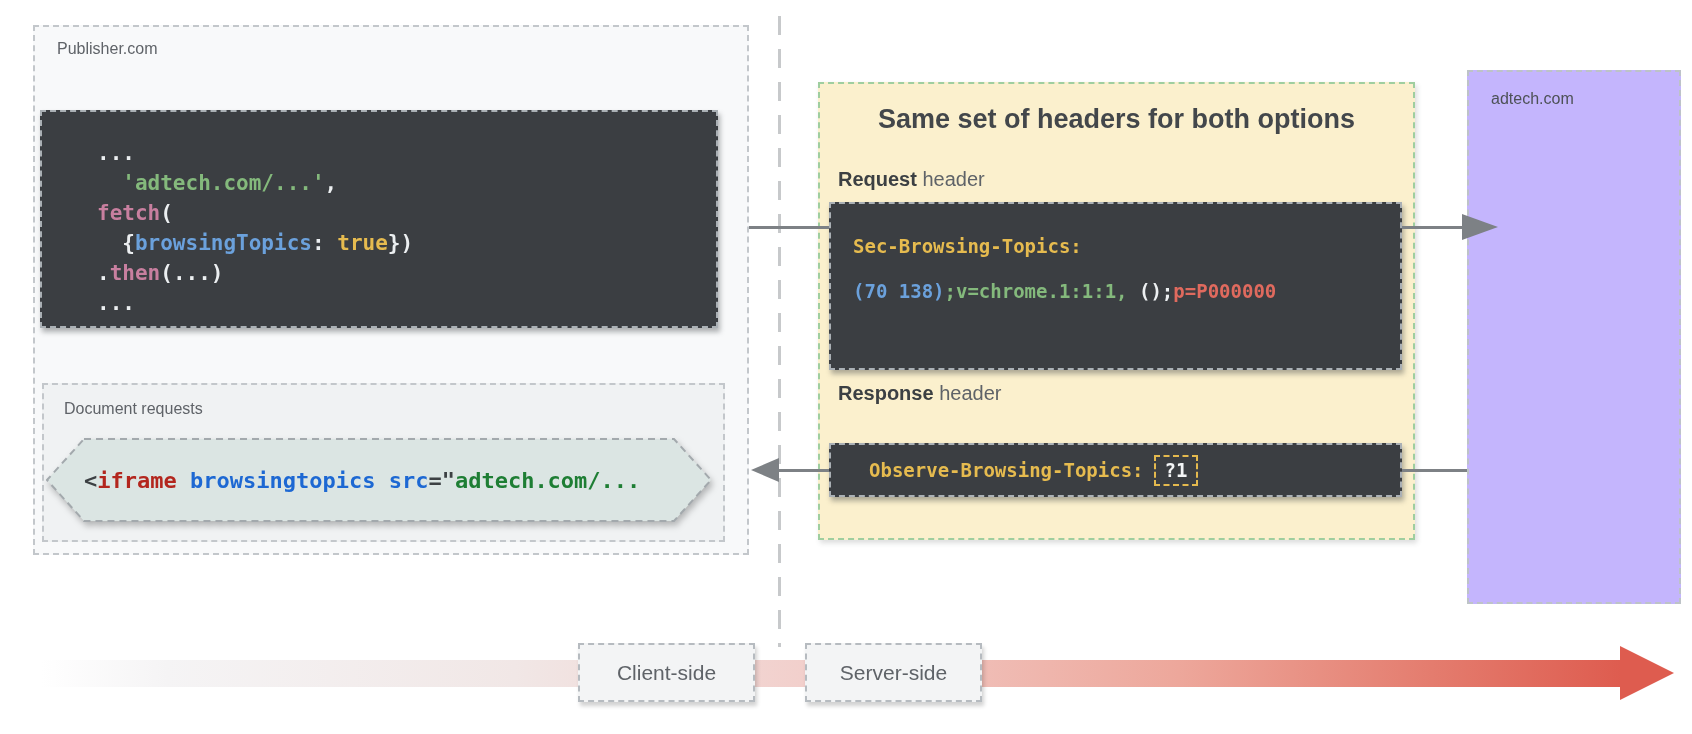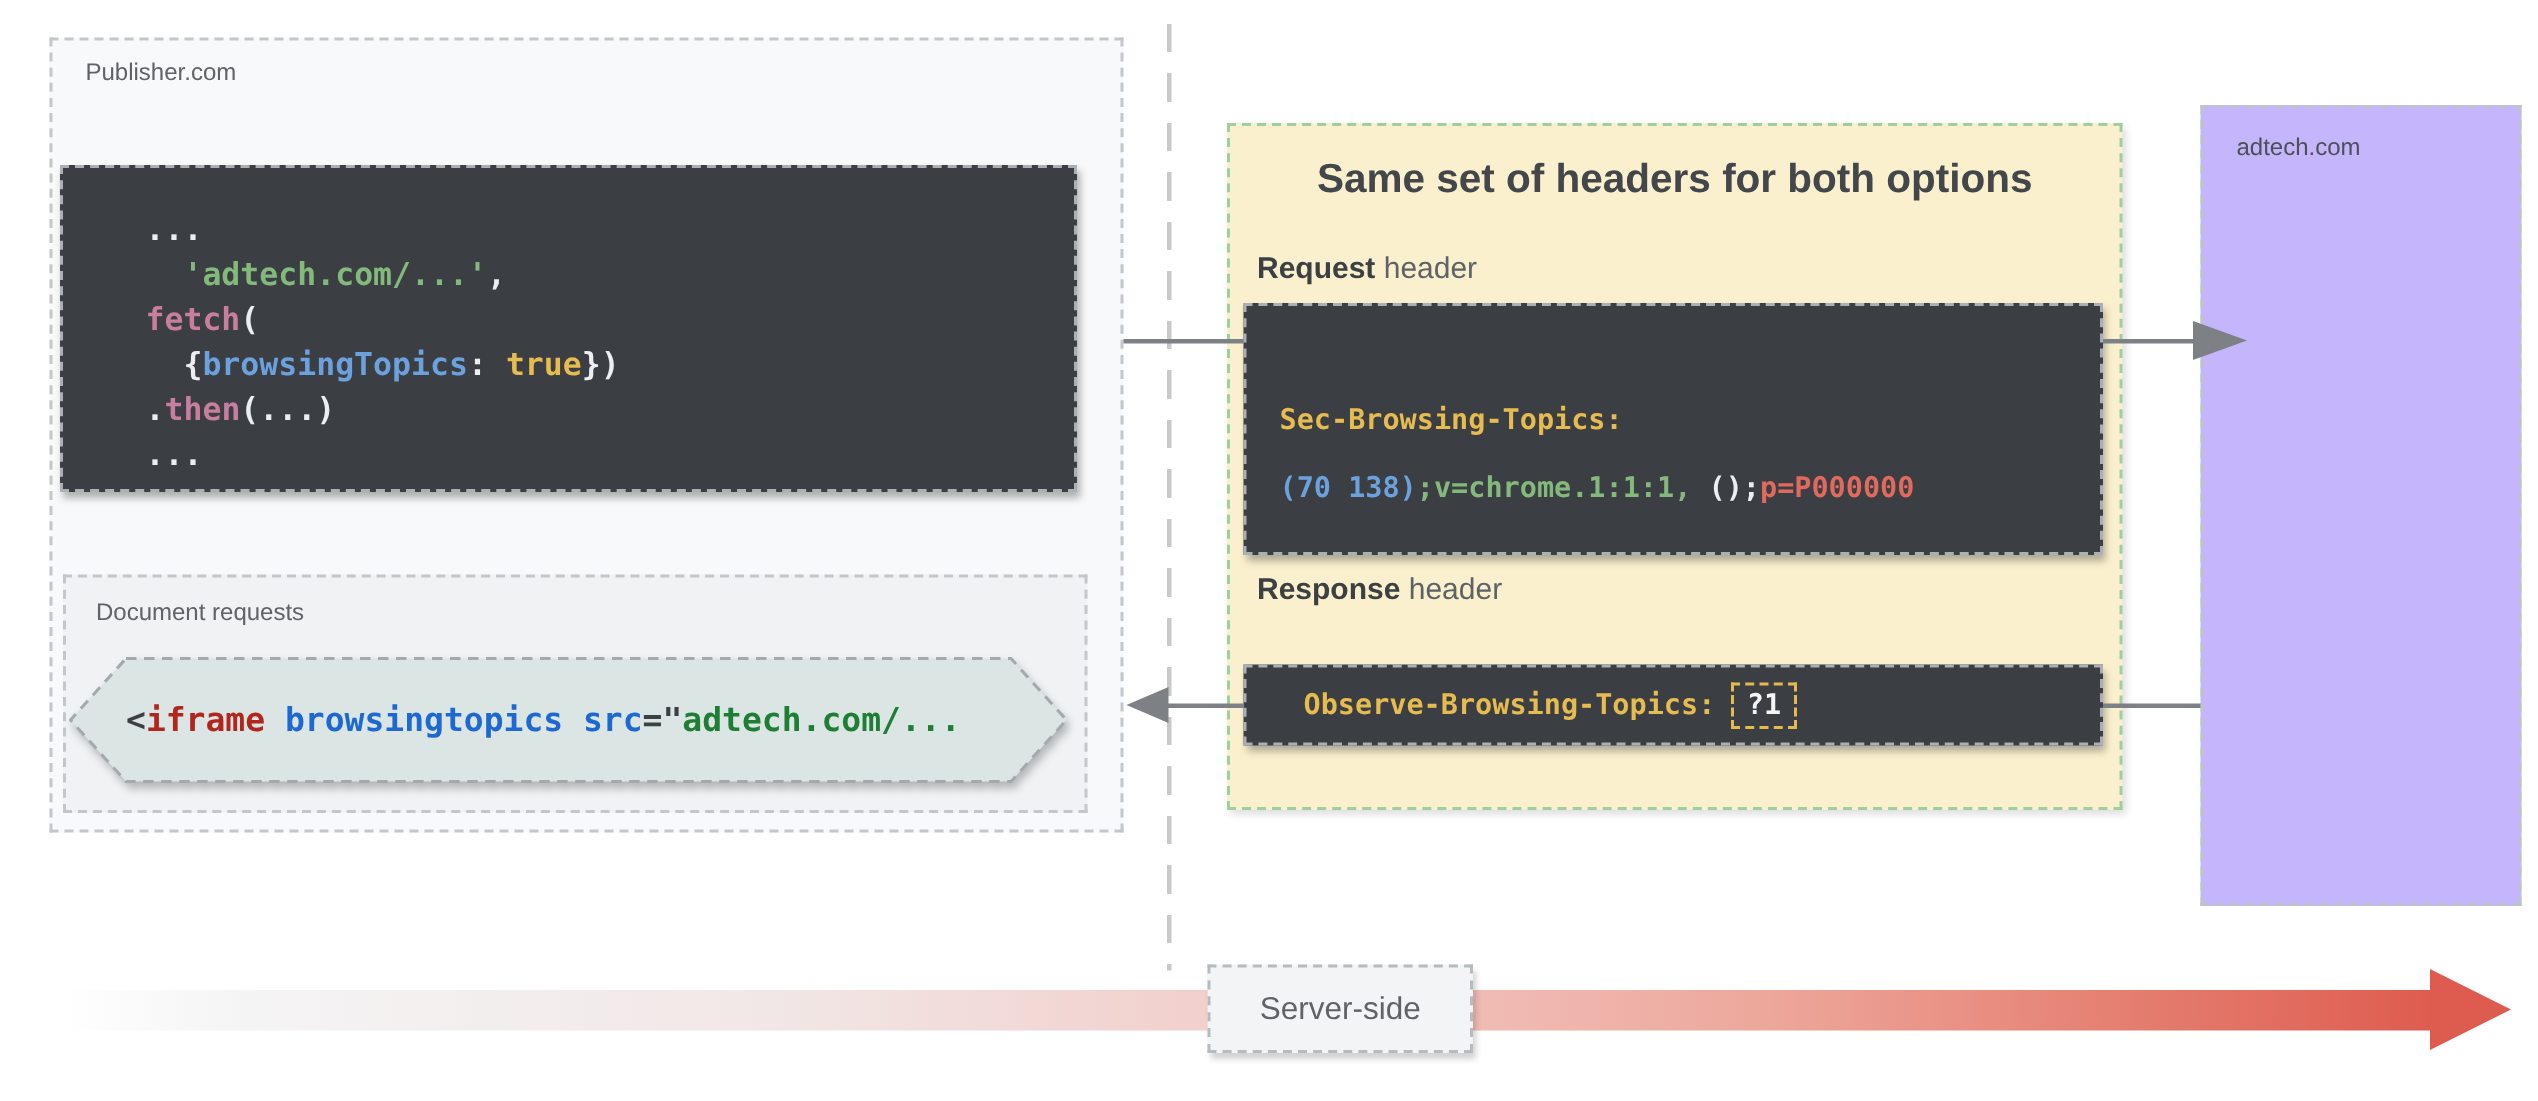--- a/index.html
+++ b/index.html
@@ -35,21 +35,21 @@
   .hdr-label b{color:#3c4043;}
   
   .dark-block{
     position:absolute;background:#3b3e42;border:2px dashed #aab0b5;
     box-sizing:border-box;box-shadow:2px 4px 5px rgba(60,64,67,.4);
     font-family:"DejaVu Sans Mono", monospace;font-weight:bold;
   }
   .fetch-block{left:40px;top:110px;width:678px;height:218px;
     font-size:21px;line-height:30px;padding:26px 0 0 55px;}
   .request-block{left:829px;top:202px;width:573px;height:168px;
-    font-size:19px;line-height:45px;padding:54px 0 0 22px;}
+    font-size:19px;line-height:45px;padding:20px 0 0 22px;}
   .response-block{left:829px;top:443px;width:573px;height:54px;
     font-size:19px;display:flex;align-items:center;padding-left:38px;}
   .code-line{white-space:pre;}
   .badge{
     display:inline-block;margin-left:10px;padding:2px 9px 3px 9px;
     border:2px dashed #e4b94e;color:#f3f5f6;
   }
   
   .tk-white{color:#eceff1}.tk-pink{color:#c87f9f}.tk-green{color:#84b97c}
   .tk-blue{color:#6ba1dc}.tk-yellow{color:#e6bb4f}.tk-red{color:#e06a5e}
@@ -156,17 +156,20 @@
 
   <div class="h-line" style="left:749px;top:226px;width:80px;"></div>
   <div class="h-line" style="left:1402px;top:226px;width:62px;"></div>
   <div class="arrow-right" style="left:1462px;top:214px;"></div>
   <div class="arrow-left" style="left:751px;top:458px;"></div>
   <div class="h-line" style="left:777px;top:469px;width:52px;"></div>
   <div class="h-line" style="left:1402px;top:469px;width:65px;"></div>
 
   <div class="band"></div>
   <div class="band-head"></div>
+  <div class="side-box" style="left:578px;">
+    <span>Client-side</span>
+  </div>
   <div class="side-box" style="left:805px;">
     <span>Server-side</span>
   </div>
 
 </div>
 
 </body></html>

